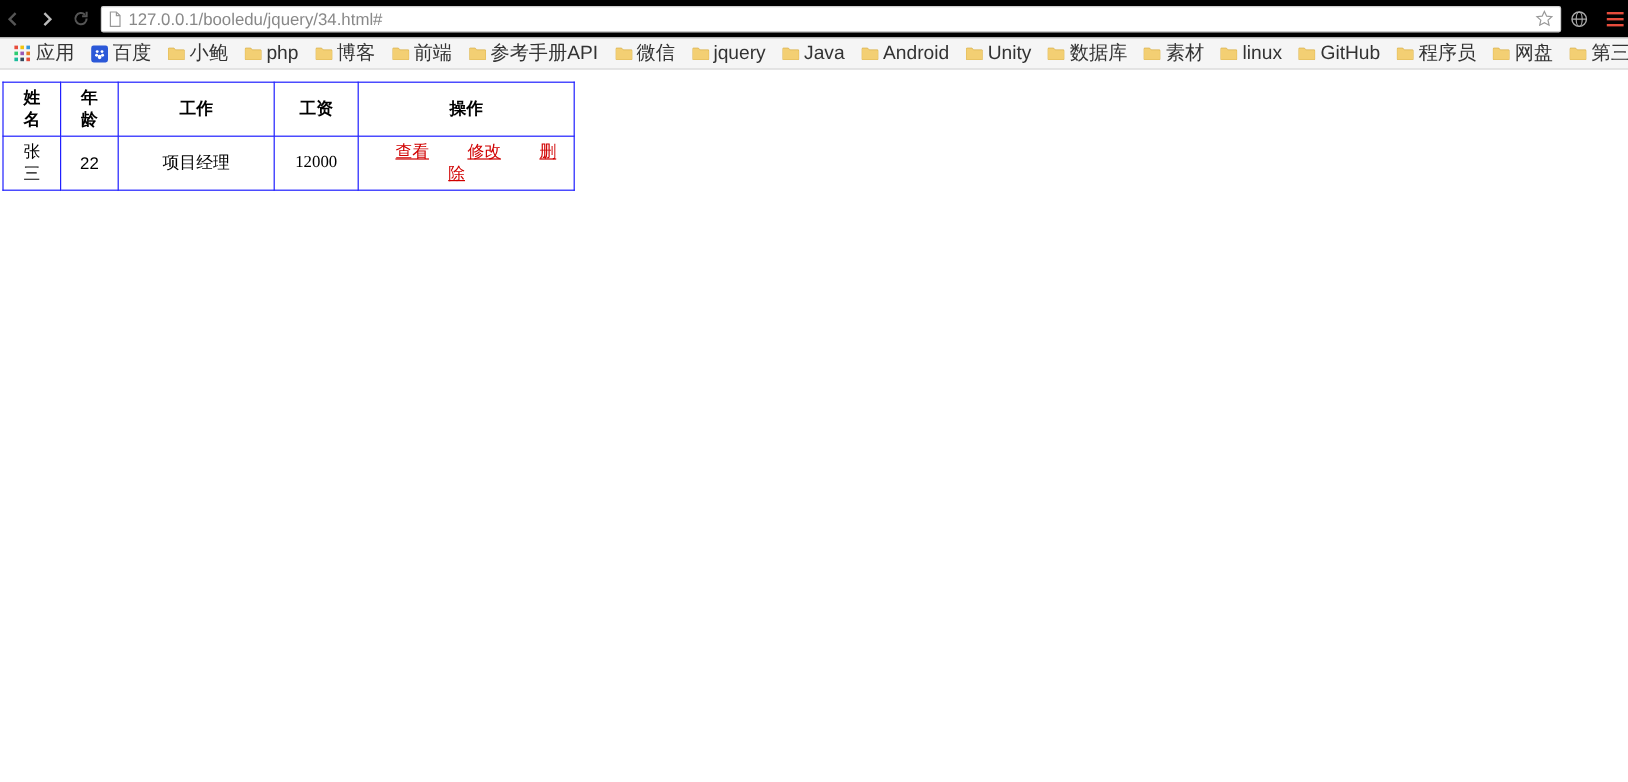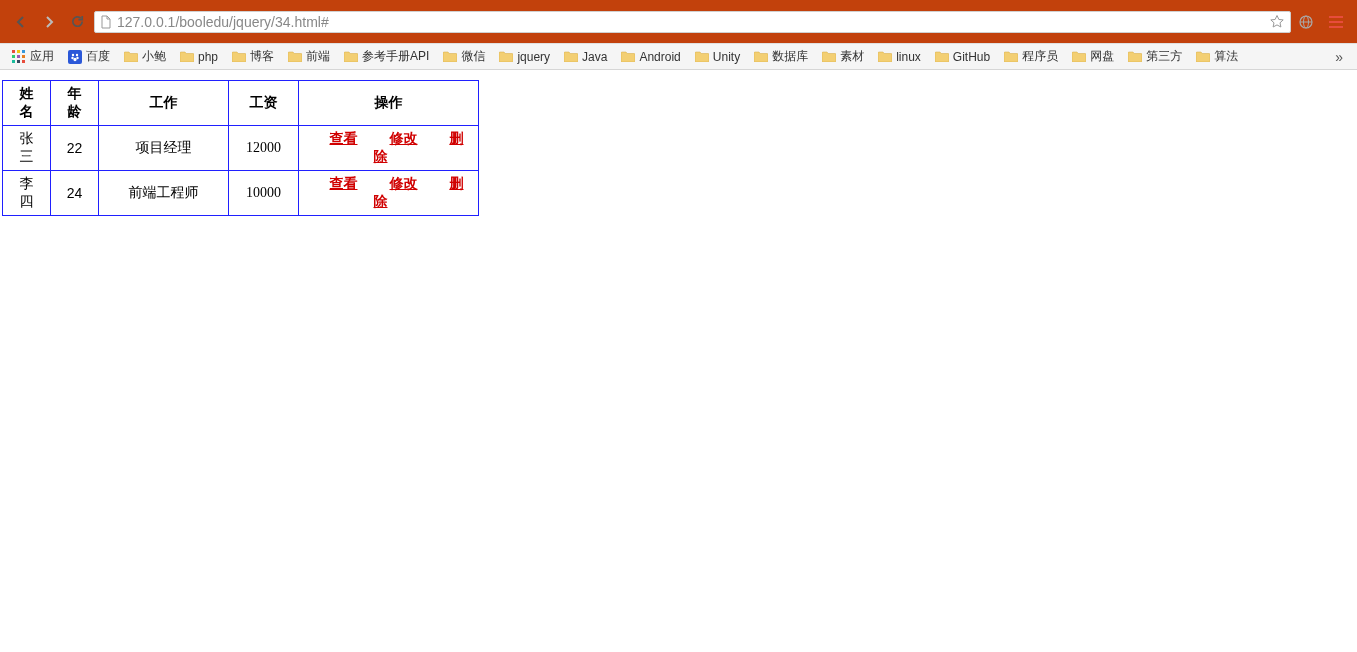--- a/index.html
+++ b/index.html
@@ -6,24 +6,24 @@
     body {
       font-family: "Microsoft YaHei", Arial, sans-serif;
       font-size: 13px;
       background: #fff;
     }
 
     
     .browser-toolbar {
       display: flex;
       align-items: center;
-      height: 44px;
-      background: #c2410c;
+      height: 32px;
+      background: #000000;
       border-bottom: 1px solid #e0e0e0;
-      padding: 0 10px;
+      padding: 0 0;
       gap: 6px;
     }
     .nav-btn {
       width: 22px;
       height: 22px;
       display: flex;
       align-items: center;
       justify-content: center;
       color: #555;
       cursor: pointer;
@@ -92,21 +92,21 @@
       background: #f5f5f5;
       border-bottom: 1px solid #d6d6d6;
       padding: 0 6px;
       gap: 2px;
     }
     .bookmark-item {
       display: flex;
       align-items: center;
       gap: 4px;
       padding: 2px 6px;
-      font-size: 12px;
+      font-size: 16px;
       color: #333;
       cursor: pointer;
       white-space: nowrap;
     }
     .folder-icon {
       width: 14px;
       height: 11px;
       display: inline-block;
       position: relative;
     }
@@ -170,21 +170,20 @@
     .col-name { width: 48px; }
     .col-age { width: 48px; margin-top: 36px; }
     .col-job { width: 130px; }
     .col-salary { width: 70px; font-family: Liberation Serif, serif; }
     .col-actions { width: 180px; }
     .action-link {
       color: #d00000;
       text-decoration: underline;
       cursor: pointer;
       margin: 0 16px;
-      font-weight: bold;
     }
   </style>
 </head>
 <body>
 
 <div class="browser-toolbar">
   <div class="nav-btn">
     <svg width="16" height="16" viewBox="0 0 16 16">
         <path d="M10 3 L5 8 L10 13" stroke="#555" stroke-width="2" fill="none"></path>
       </svg>
@@ -401,22 +400,15 @@
       </tr>
     </thead>
     <tbody id="table-body">
         <tr>
           <td class="col-name">张三</td>
           <td class="col-age">22</td>
           <td class="col-job">项目经理</td>
           <td class="col-salary">12000</td>
           <td class="col-actions"><a class="action-link">查看</a><a class="action-link">修改</a><a class="action-link">删除</a></td>
         </tr>
-        <tr>
-          <td class="col-name">李四</td>
-          <td class="col-age">24</td>
-          <td class="col-job">前端工程师</td>
-          <td class="col-salary">10000</td>
-          <td class="col-actions"><a class="action-link">查看</a><a class="action-link">修改</a><a class="action-link">删除</a></td>
-        </tr>
       </tbody>
   </table>
 </div>
 
 </body></html>

